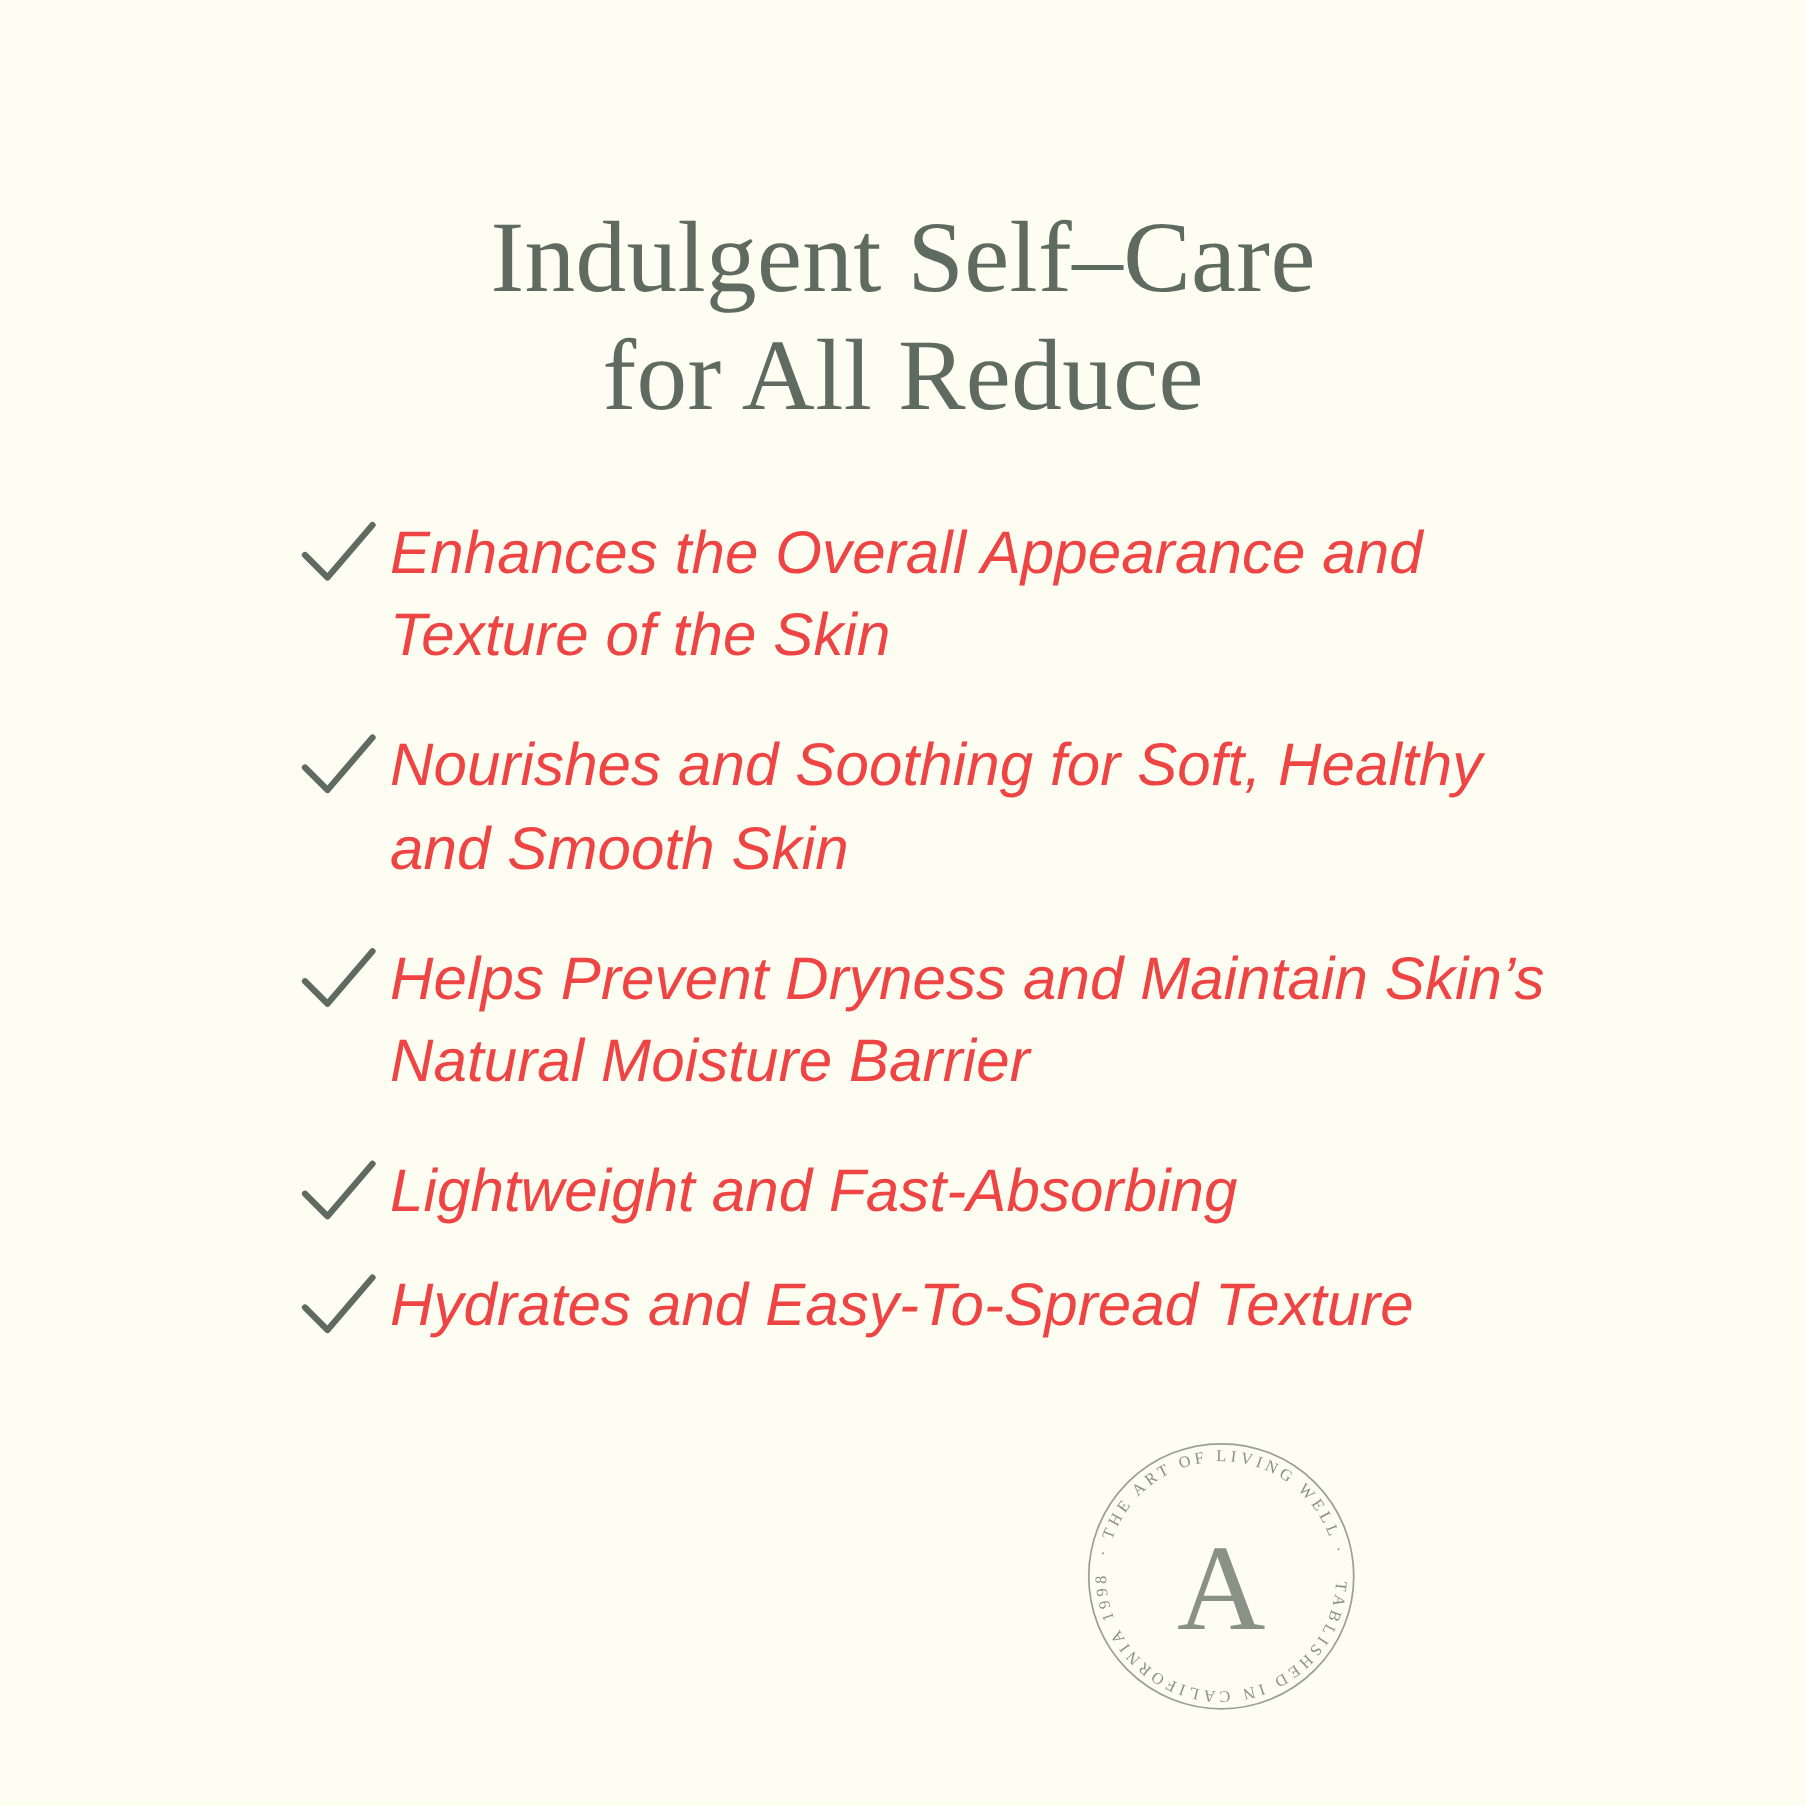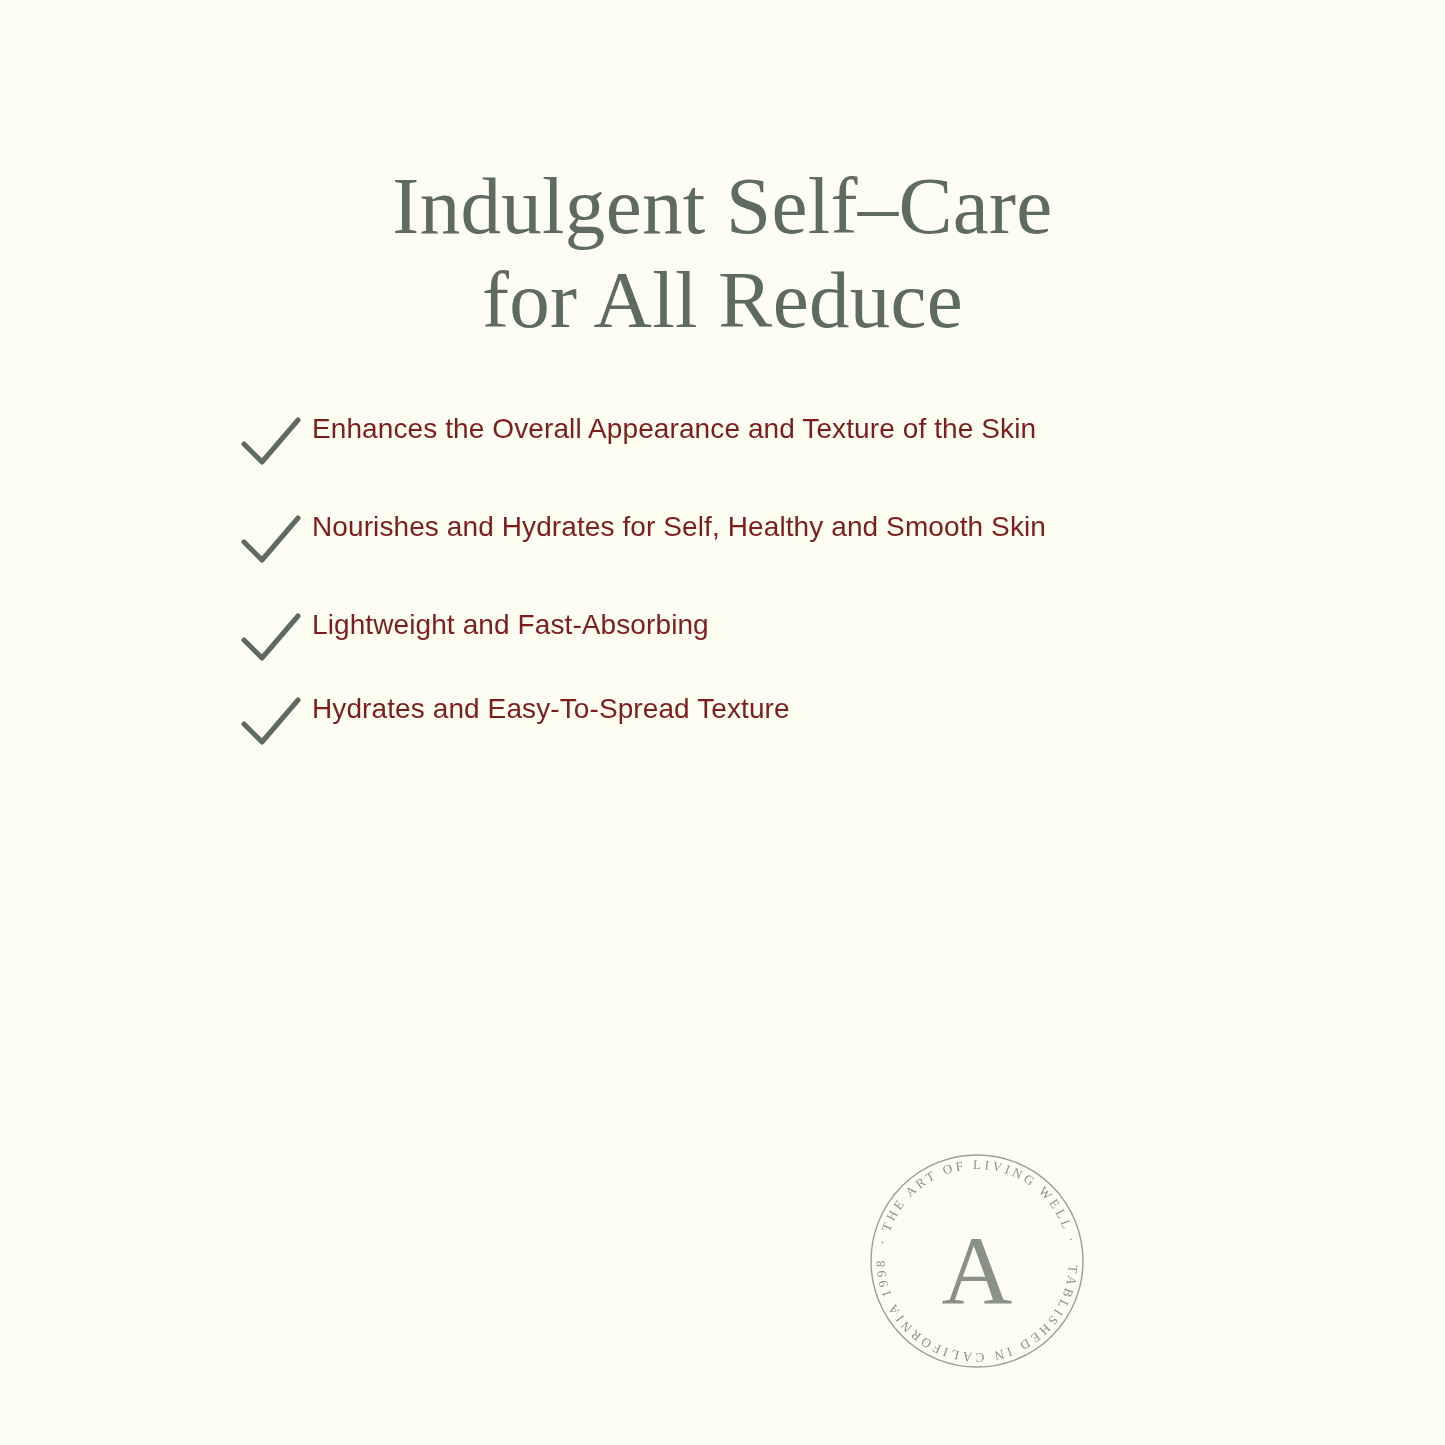--- a/index.html
+++ b/index.html
@@ -62,26 +62,27 @@
     height: 60px;
     position: relative;
     top: 4px;
   }
   .check svg {
     display: block;
   }
 
   .benefit-text {
     flex: 1 1 auto;
-    color: #7f1d1d;
+    color: #ef4444;
     font-family: "Liberation Sans", sans-serif;
-    font-size: 28px;
+    font-size: 48px;
     line-height: 1.38;
     letter-spacing: 0.1px;
     font-weight: 400;
+    font-style: italic;
   }
 
   .seal {
     position: absolute;
     right: 72px;
     bottom: 66px;
     width: 236px;
     height: 236px;
   }
   .seal svg {
@@ -108,23 +109,31 @@
       </span>
       <span class="benefit-text">Enhances the Overall Appearance and Texture of the Skin</span>
     </div>
 
     <div class="benefit">
       <span class="check">
         <svg width="74" height="60" viewBox="0 0 74 60" fill="none" xmlns="http://www.w3.org/2000/svg">
           <path d="M6 30 L24 48 L60 6" stroke="#5f6b61" stroke-width="5" stroke-linecap="round" stroke-linejoin="round"></path>
         </svg>
       </span>
-      <span class="benefit-text">Nourishes and Hydrates for Self, Healthy and Smooth Skin</span>
+      <span class="benefit-text">Nourishes and Soothing for Soft, Healthy and Smooth Skin</span>
     </div>
 
+    <div class="benefit">
+      <span class="check">
+        <svg width="74" height="60" viewBox="0 0 74 60" fill="none" xmlns="http://www.w3.org/2000/svg">
+          <path d="M6 30 L24 48 L60 6" stroke="#5f6b61" stroke-width="5" stroke-linecap="round" stroke-linejoin="round"></path>
+        </svg>
+      </span>
+      <span class="benefit-text">Helps Prevent Dryness and Maintain Skin’s Natural Moisture Barrier</span>
+    </div>
 
 
     <div class="benefit tight">
       <span class="check">
         <svg width="74" height="60" viewBox="0 0 74 60" fill="none" xmlns="http://www.w3.org/2000/svg">
           <path d="M6 30 L24 48 L60 6" stroke="#5f6b61" stroke-width="5" stroke-linecap="round" stroke-linejoin="round"></path>
         </svg>
       </span>
       <span class="benefit-text">Lightweight and Fast-Absorbing</span>
     </div>

